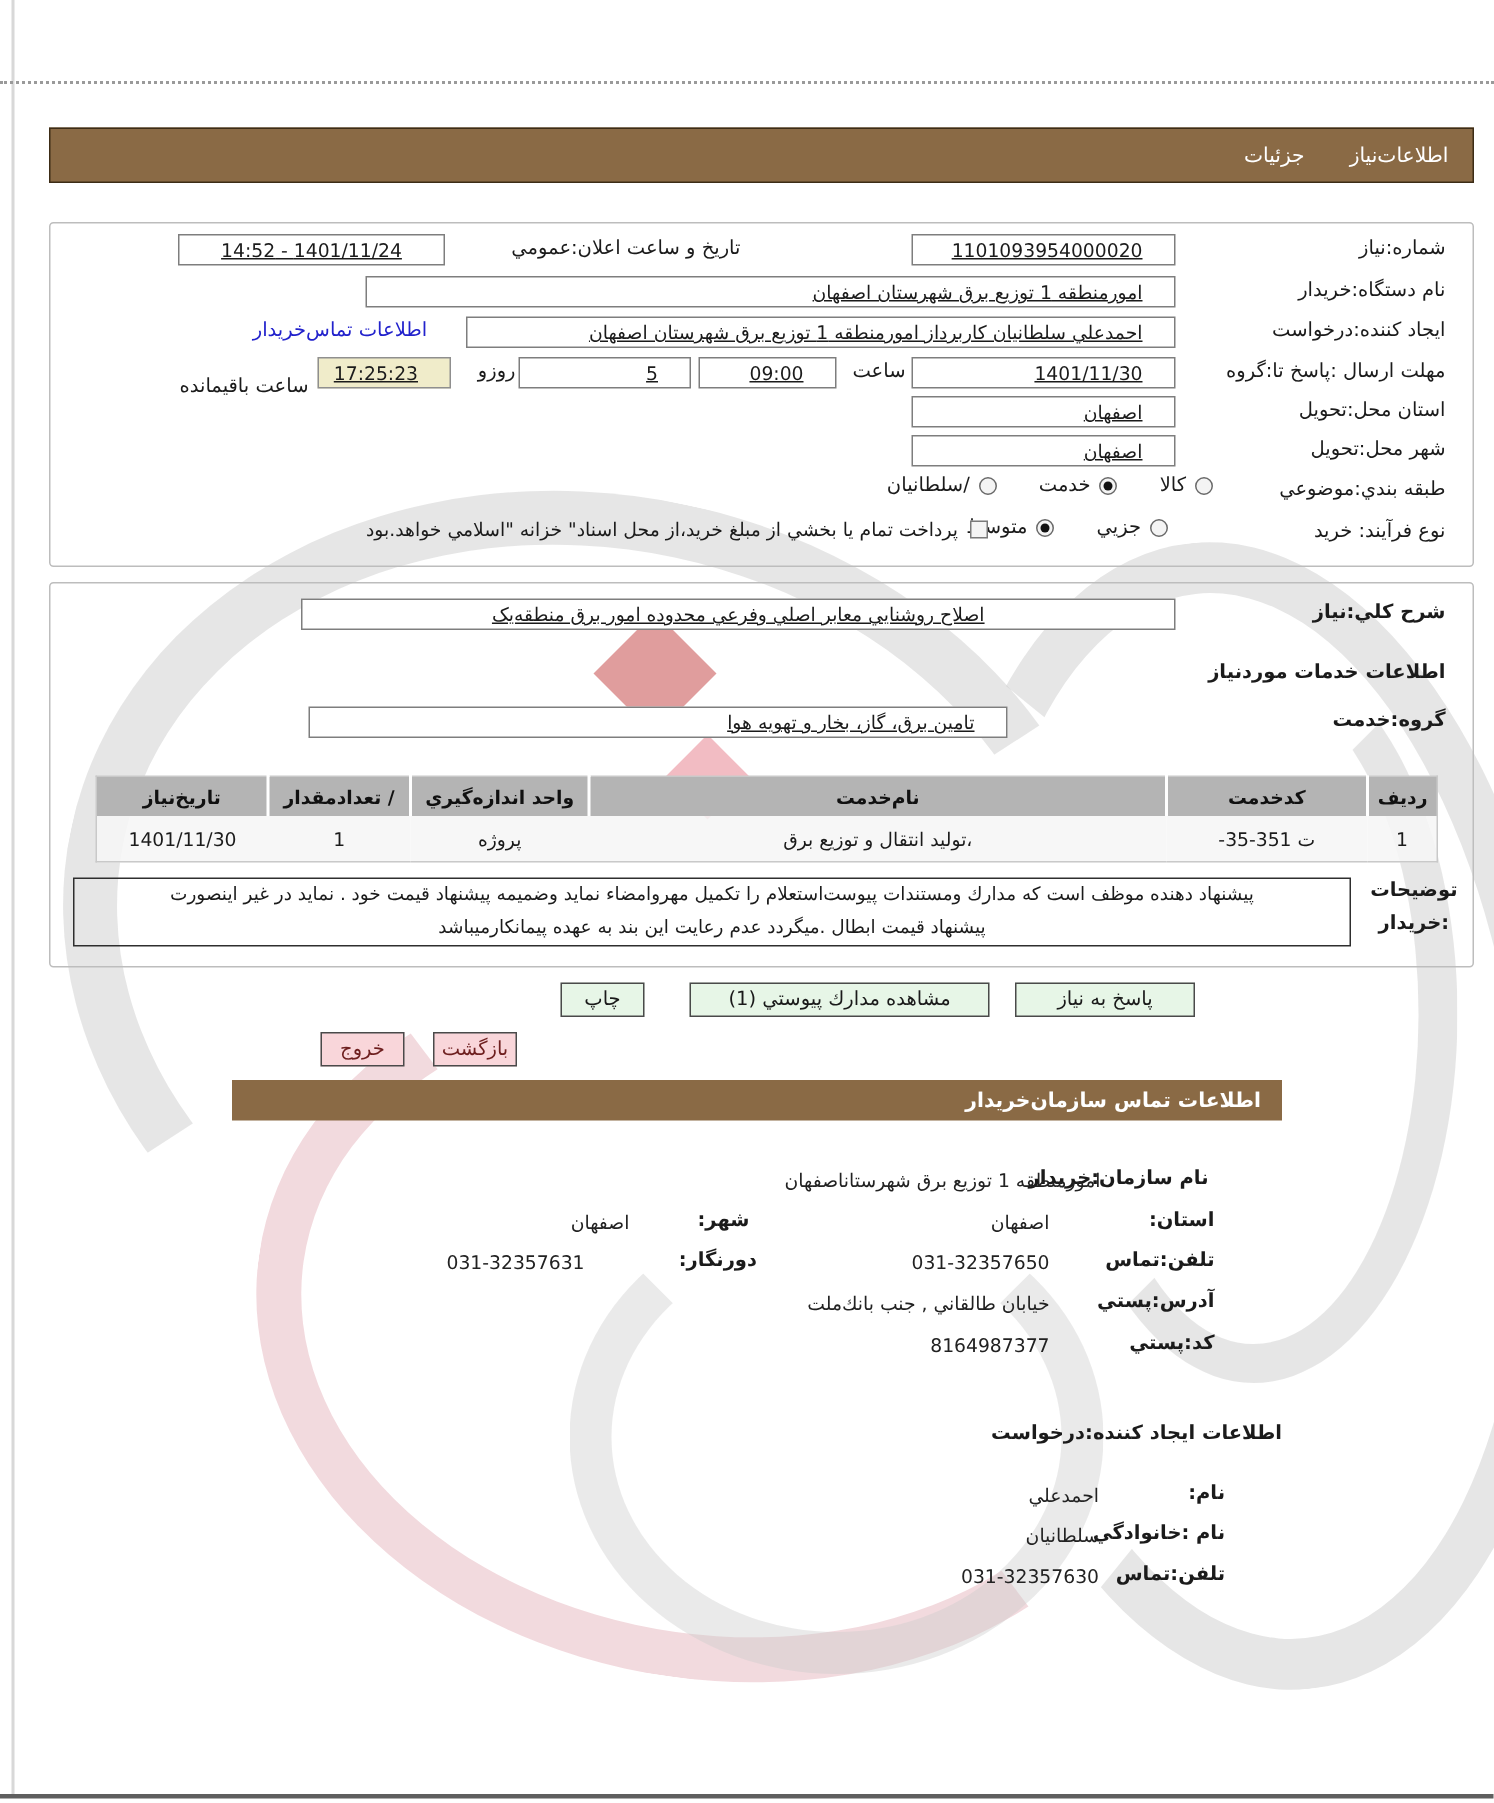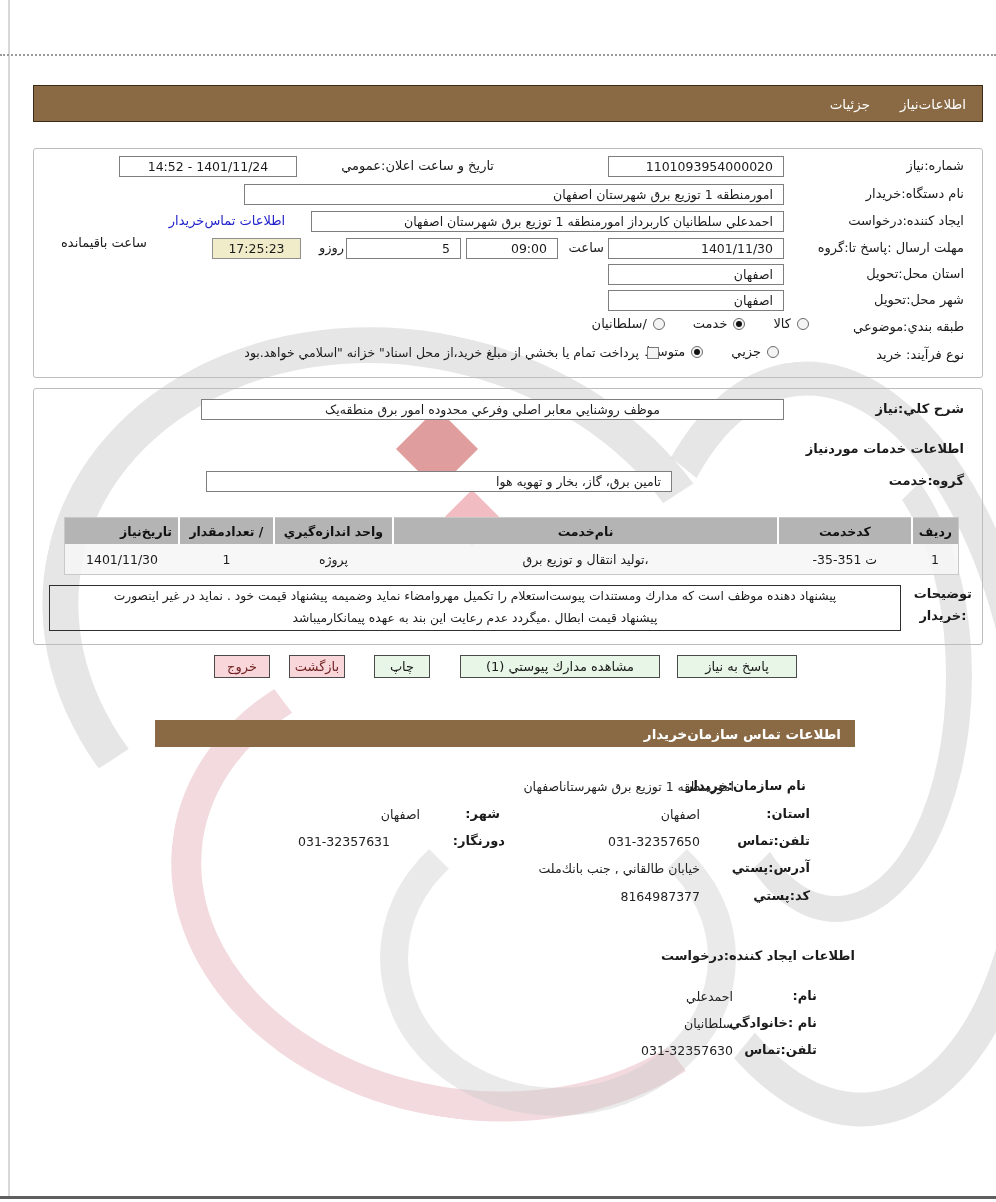--- a/index.html
+++ b/index.html
@@ -30,53 +30,53 @@
             gap:30px;padding:0 16px;color:#fff;font-size:13.5px;}
   .tab{cursor:default;}
   
   .panel{position:absolute;left:33px;width:950px;border:1px solid #bdbdbd;border-radius:3px;
          box-sizing:border-box;z-index:1;background:transparent;}
   .box1{top:148px;height:230px;}
   .box2{top:388px;height:257px;}
   .lbl{position:absolute;font-size:13px;white-space:nowrap;color:#1b1b1b;}
   .blbl{font-weight:bold;}
   .ibox{position:absolute;height:21px;border:1px solid #7e7e7e;background:#fff;font-size:12.5px;
-        line-height:19px;padding:0 10px;box-sizing:border-box;overflow:hidden;white-space:nowrap;}
+        line-height:19px;padding:0 21px;box-sizing:border-box;overflow:hidden;white-space:nowrap;text-decoration:underline;}
   .center{text-align:center;}
   .yellowbox{background:#f0ecca;border:1px solid #8f8f8f;text-align:center;}
   .link{position:absolute;color:#2222cc;font-size:13px;white-space:nowrap;cursor:pointer;}
   
   .optgroup{position:absolute;display:flex;gap:28px;align-items:center;font-size:13px;}
   .opt{display:flex;align-items:center;gap:6px;}
   .radio{width:12px;height:12px;border:1px solid #6a6a6a;border-radius:50%;background:#f4f4f4;
          box-sizing:border-box;display:inline-block;position:relative;}
   .radio.checked::after{content:"";position:absolute;left:2px;top:2px;width:6px;height:6px;
          border-radius:50%;background:#111;}
   .chkgroup{position:absolute;display:flex;align-items:flex-start;gap:8px;font-size:12.5px;}
   .checkbox{width:12px;height:12px;border:1px solid #7a7a7a;background:#f4f4f4;box-sizing:border-box;
          display:inline-block;flex:0 0 auto;margin-top:2px;}
   
   .svc-table{position:absolute;left:30px;top:128px;width:895px;border-collapse:collapse;
              border:1px solid #c9c9c9;font-size:12.5px;}
   .svc-table th{background:#b4b4b4;color:#111;font-weight:bold;height:26px;border-left:2px solid #fff;
                 padding:0 6px;}
-  .svc-table th:last-child{border-left:none;text-align:right;}
+  .svc-table th:last-child{border-left:none;}
   .svc-table td{background:rgba(246,246,246,0.85);height:30px;text-align:center;padding:0 6px;}
   .ltr{direction:ltr;}
   
   .notes-box{position:absolute;left:15px;top:196px;width:852px;height:46px;border:1px solid #2e2e2e;
              box-sizing:border-box;font-size:12.3px;text-align:center;line-height:1.75;overflow:hidden;}
   .notes-lbl{position:absolute;right:10px;top:194px;font-weight:bold;font-size:13px;text-align:center;
              line-height:1.7;}
   
   .btn{position:absolute;top:655px;height:23px;box-sizing:border-box;border:1px solid #4a4a4a;
        font-size:13px;line-height:21px;text-align:center;cursor:pointer;z-index:2;
        font-family:"DejaVu Sans",sans-serif;}
   .btn-green{background:#e7f6e7;color:#1a1a1a;}
-  .btn-pink{background:#f9d6da;color:#6e1f1f;}
+  .btn-pink{background:#f9d6da;color:#6e1f1f;margin-top:33px;}
   
   .contact-bar{position:absolute;left:155px;top:720px;width:700px;height:27px;background:#8a6a45;
                color:#fff;font-weight:bold;font-size:13.5px;display:flex;align-items:center;
                padding:0 14px;box-sizing:border-box;z-index:2;}
   .fl{position:absolute;font-size:13px;font-weight:bold;white-space:nowrap;z-index:1;}
   .fv{position:absolute;font-size:12.5px;color:#222;white-space:nowrap;z-index:1;}
 </style>
 </head>
 <body>
 
@@ -115,21 +115,21 @@
     <div class="ibox" style="left:277px;top:62px;width:473px">احمدعلي سلطانيان كاربرداز امورمنطقه 1 توزيع برق شهرستان اصفهان</div>
     <div class="link" style="left:117px;top:64px;width:152px;text-align:center">اطلاعات تماس‌خريدار</div>
 
     <div class="lbl" style="right:18px;top:91px">مهلت ارسال :پاسخ تا:گروه</div>
     <div class="ibox" style="left:574px;top:89px;width:176px">1401/11/30</div>
     <div class="lbl" style="left:524px;top:91px;width:46px;text-align:right">ساعت</div>
     <div class="ibox" style="left:432px;top:89px;width:92px">09:00</div>
     <div class="ibox" style="left:312px;top:89px;width:115px">5</div>
     <div class="lbl" style="left:272px;top:91px;width:38px">روزو</div>
     <div class="ibox yellowbox" style="left:178px;top:89px;width:89px">17:25:23</div>
-    <div class="lbl" style="left:27px;top:86px;width:145px;text-align:left">ساعت باقيمانده</div>
+    <div class="lbl" style="left:27px;top:101px;width:145px;text-align:right">ساعت باقيمانده</div>
 
     <div class="lbl" style="right:18px;top:117px">استان محل:تحويل</div>
     <div class="ibox" style="left:574px;top:115px;width:176px">اصفهان</div>
 
     <div class="lbl" style="right:18px;top:143px">شهر محل:تحويل</div>
     <div class="ibox" style="left:574px;top:141px;width:176px">اصفهان</div>
 
     <div class="lbl" style="right:18px;top:170px">طبقه بندي:موضوعي</div>
     <div class="optgroup" style="right:173px;top:167px">
       <span class="opt">
@@ -159,21 +159,21 @@
     </div>
     <div class="chkgroup" style="left:135px;top:196px;width:490px">
       <span class="checkbox"></span>
       <span>پرداخت تمام يا بخشي از مبلغ خريد،از محل اسناد" خزانه "اسلامي خواهد.بود</span>
     </div>
   </div>
 
   <div class="panel box2">
 
     <div class="lbl blbl" style="right:18px;top:12px">شرح كلي:نياز</div>
-    <div class="ibox center" style="left:167px;top:10px;width:583px">موظف روشنايي معابر اصلي وفرعي محدوده امور برق منطقه‌يک</div>
+    <div class="ibox center" style="left:167px;top:10px;width:583px">اصلاح روشنايي معابر اصلي وفرعي محدوده امور برق منطقه‌يک</div>
 
     <div class="lbl blbl" style="right:18px;top:52px">اطلاعات خدمات موردنياز</div>
 
     <div class="lbl blbl" style="right:18px;top:84px">گروه:خدمت</div>
     <div class="ibox" style="left:172px;top:82px;width:466px">تامين برق، گاز، بخار و تهويه هوا</div>
 
     <table class="svc-table">
       <colgroup>
         <col style="width:40px">
           <col style="width:135px">

